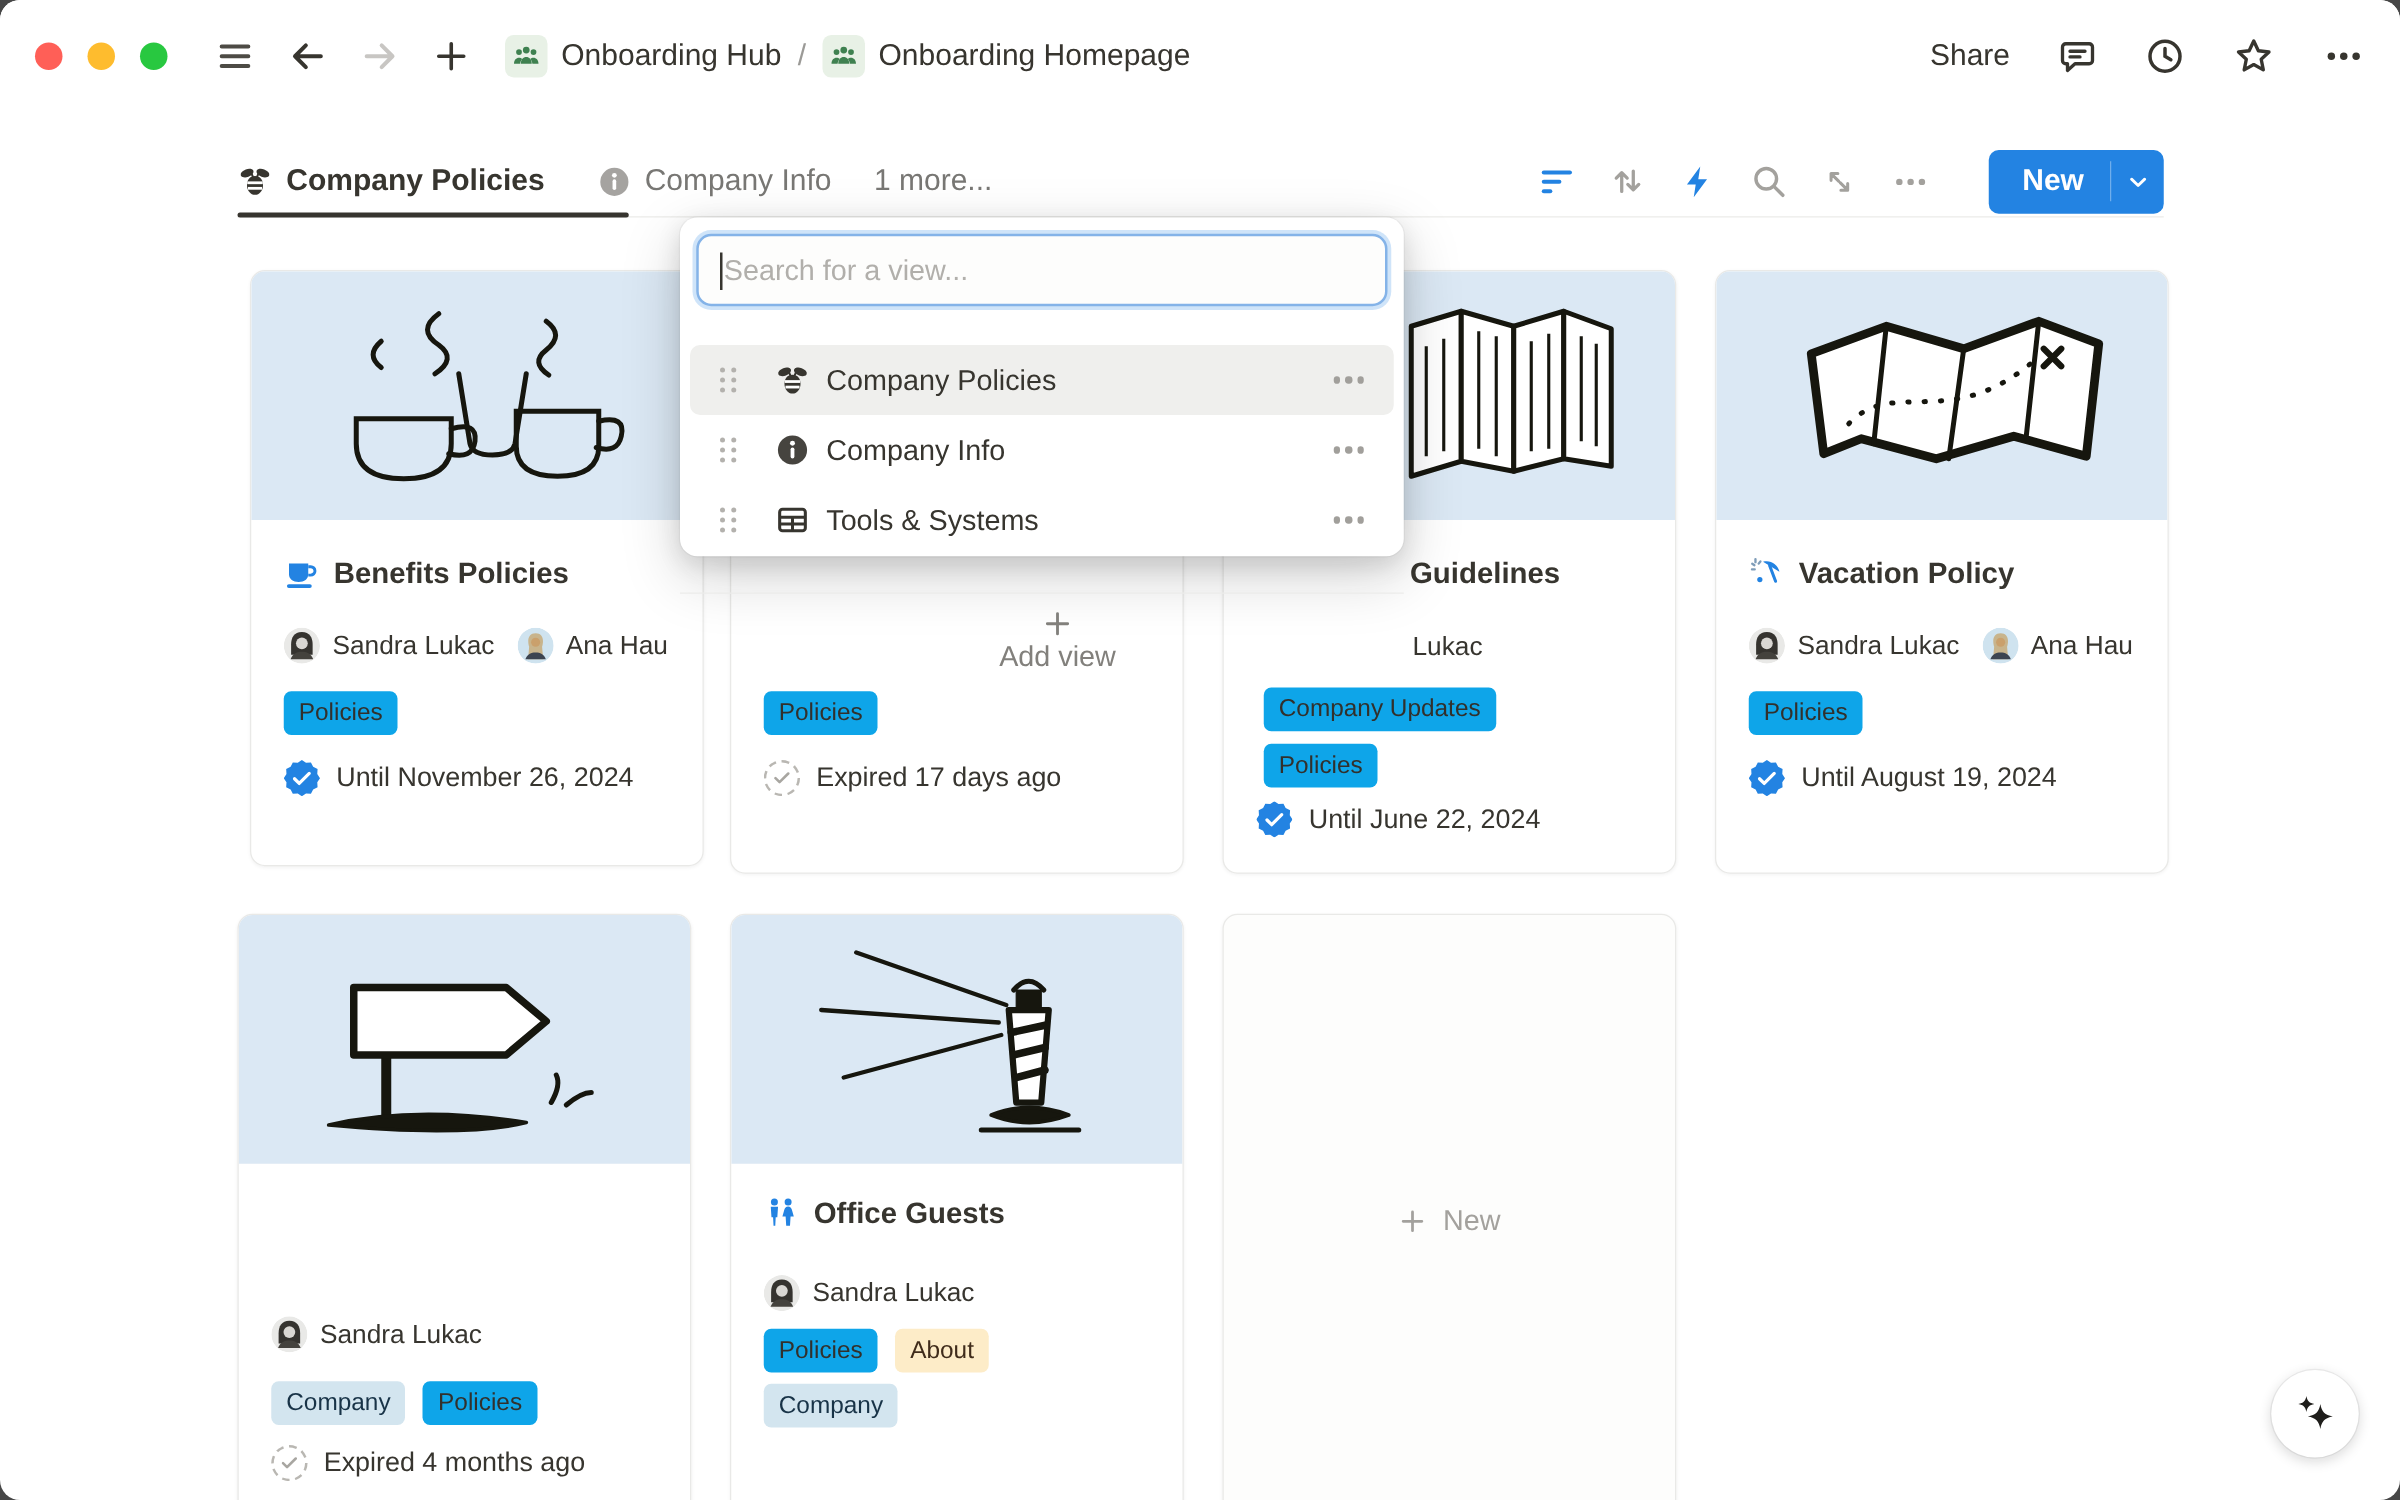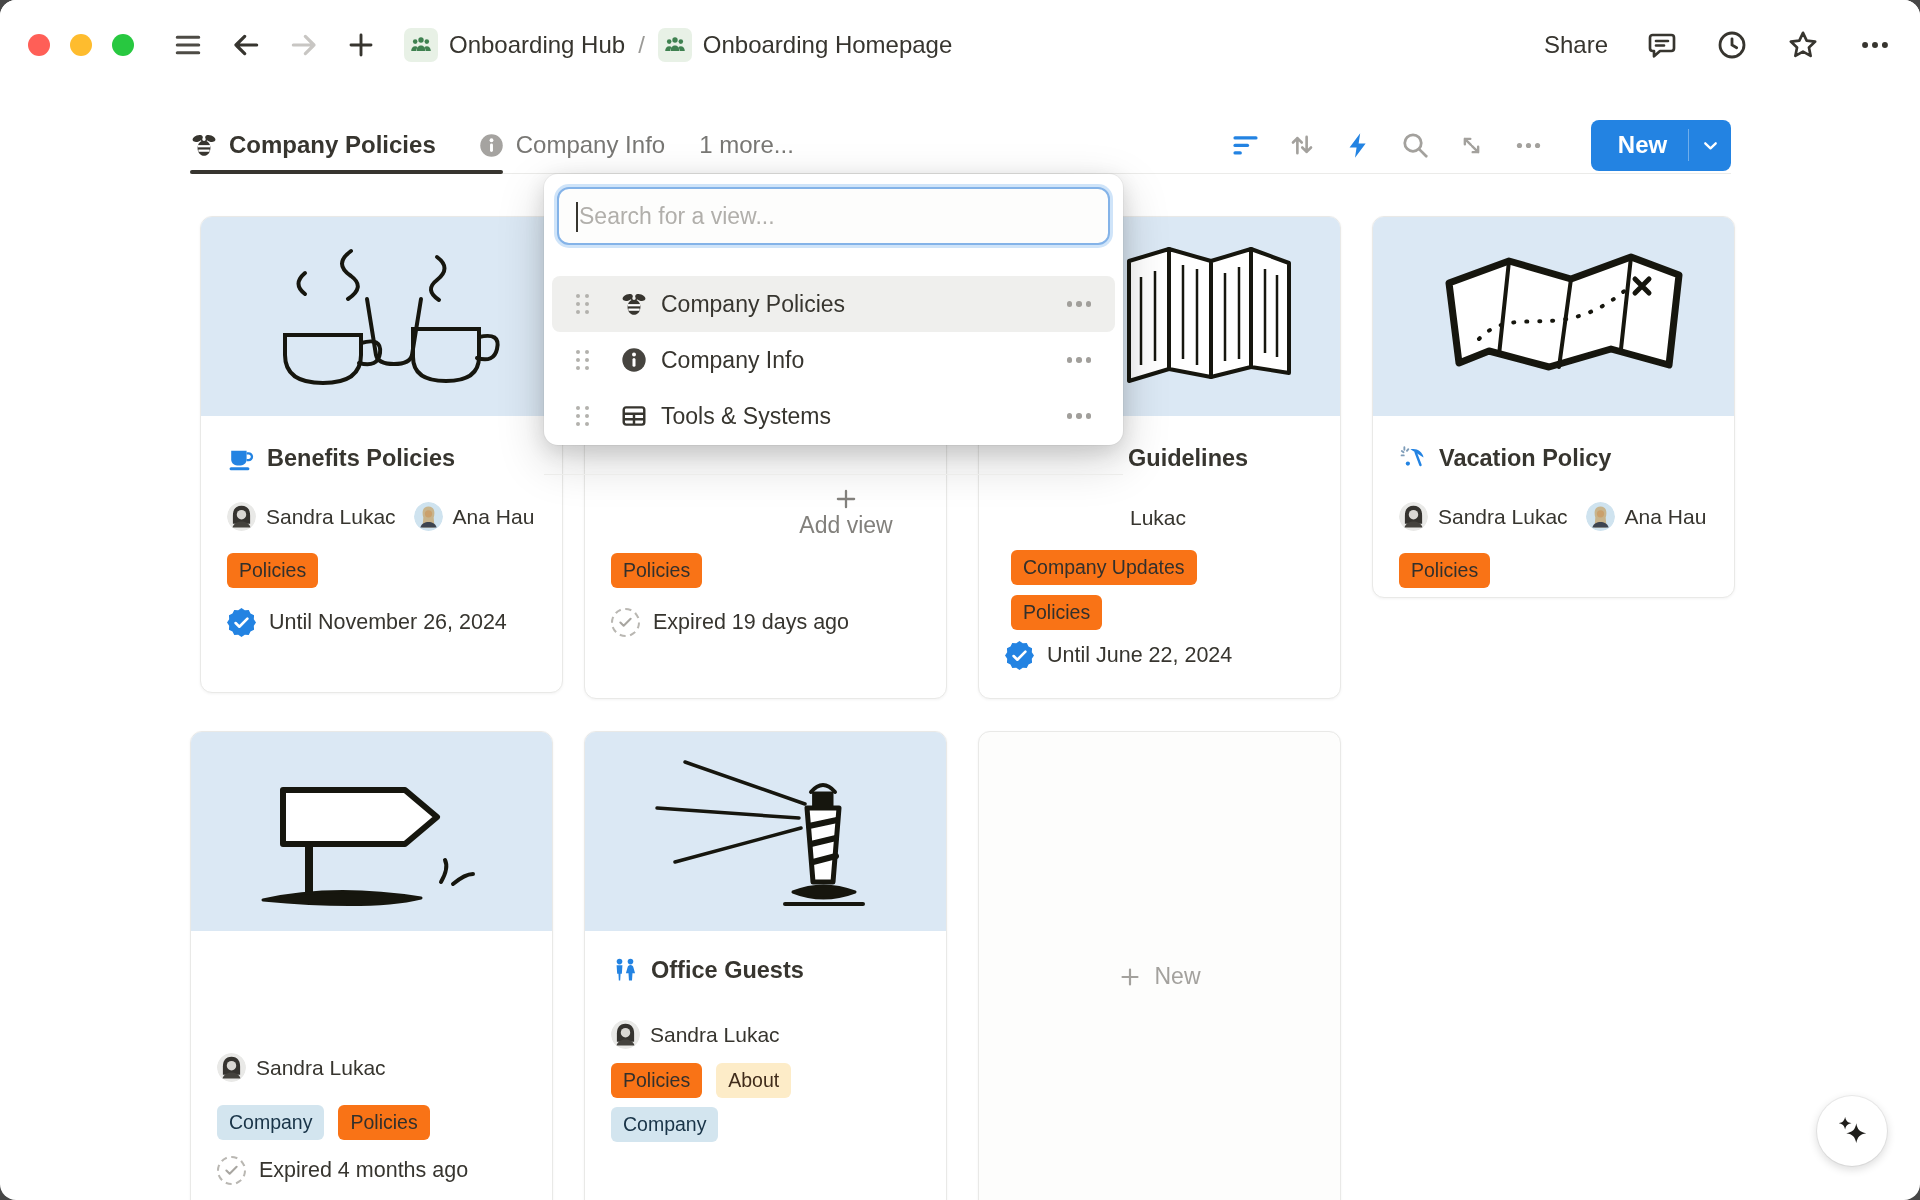--- a/index.html
+++ b/index.html
@@ -34,21 +34,21 @@
   .cover{position:absolute;top:0;left:0;right:0;height:199px;background:#dbe8f4;}
   .row{position:absolute;left:26px;right:16px;display:flex;align-items:center;}
   .t-row{gap:12px;}
   .t-row .ttl, .ttl{font-size:23.5px;font-weight:600;color:#37352f;white-space:nowrap;}
   .p-row{gap:10px;white-space:nowrap;overflow:hidden;right:0;}
   .pname{font-size:21px;color:#37352f;}
   .avatar{width:29px;height:29px;border-radius:50%;overflow:hidden;flex:0 0 auto;}
   .avatar.second{margin-left:8px;}
   .tag-row{gap:14px;}
   .pill{height:35px;line-height:35px;padding:0 12px;border-radius:6px;font-size:19.5px;white-space:nowrap;}
-  .pill.gray{background:#f97316;color:#32302c;}
+  .pill.gray{background:#0ea5e9;color:#32302c;}
   .pill.blue{background:#d3e5ef;color:#183347;}
   .pill.yellow{background:#fdecc8;color:#402c1b;}
   .s-row{gap:13px;}
   .s-text{font-size:21.5px;color:#37352f;white-space:nowrap;}
   .seal{width:29px;height:29px;background:#2383e2;display:flex;align-items:center;justify-content:center;flex:0 0 auto;
     clip-path:polygon(100% 50%,92.5% 61.4%,93.3% 75%,81.1% 81.1%,75% 93.3%,61.4% 92.5%,50% 100%,38.6% 92.5%,25% 93.3%,18.9% 81.1%,6.7% 75%,7.5% 61.4%,0% 50%,7.5% 38.6%,6.7% 25%,18.9% 18.9%,25% 6.7%,38.6% 7.5%,50% 0%,61.4% 7.5%,75% 6.7%,81.1% 18.9%,93.3% 25%,92.5% 38.6%);}
   .dashed-check{width:25px;height:25px;border:2.5px dashed #b9b7b2;border-radius:50%;display:flex;align-items:center;justify-content:center;flex:0 0 auto;}
   .newcard-label{position:absolute;top:231px;left:0;right:0;display:flex;justify-content:center;align-items:center;gap:12px;
     color:#a3a19d;font-size:23px;}
   
@@ -299,21 +299,21 @@
   <div class="card" style="left:584px;top:216px;height:483px;">
     <div class="row tag-row" style="top:336px">
       <span class="pill gray">Policies</span>
     </div>
     <div class="row s-row" style="top:391px">
       <span class="dashed-check">
         <svg width="13" height="11" viewBox="0 0 14 11" fill="none" stroke="#a8a6a1" stroke-width="2.2" stroke-linecap="round" stroke-linejoin="round">
             <path d="M1.5 5.5 5 9 12.5 1.5"></path>
           </svg>
       </span>
-      <span class="s-text">Expired 19 days ago</span>
+      <span class="s-text">Expired 17 days ago</span>
     </div>
   </div>
 
   <div class="card" style="left:978px;top:216px;height:483px;">
     <div class="cover">
       <svg width="363" height="199" viewBox="0 0 363 199" fill="#fff" stroke="#16160e" stroke-width="4" stroke-linejoin="round">
         <path d="M150 44l40-12v120l-40 12z"></path>
         <path d="M190 32l42 12v116l-42-8z"></path>
         <path d="M232 44l40-12v118l-40 10z"></path>
         <path d="M272 32l38 14v110l-38-6z"></path>
@@ -331,21 +331,21 @@
     <div class="row s-row" style="top:424px">
       <span class="seal">
         <svg width="15" height="12" viewBox="0 0 14 11" fill="none" stroke="#fff" stroke-width="2.4" stroke-linecap="round" stroke-linejoin="round">
             <path d="M1.5 5.5 5 9 12.5 1.5"></path>
           </svg>
       </span>
       <span class="s-text">Until June 22, 2024</span>
     </div>
   </div>
 
-  <div class="card" style="left:1372px;top:216px;height:382px;text-decoration:underline;">
+  <div class="card" style="left:1372px;top:216px;height:483px;text-decoration:underline;">
     <div class="cover">
       <svg width="363" height="199" viewBox="0 0 363 199" fill="none" stroke="#16160e" stroke-linecap="round" stroke-linejoin="round">
         <path d="M76 66 136 44l62 18 60-22 48 18-10 90-58-16-62 18-60-16-30 12z" fill="#fff" stroke-width="7"></path>
         <path d="M136 44l-10 94M198 62l-12 88M258 40l-10 92" stroke-width="4"></path>
         <path d="M106 122c36-38 82 8 150-52" stroke-width="4" stroke-dasharray="1 12"></path>
         <path d="M262 62l14 14M276 62l-14 14" stroke-width="5"></path>
       </svg>
     </div>
     <div class="row t-row" style="top:227px">
       <span>

